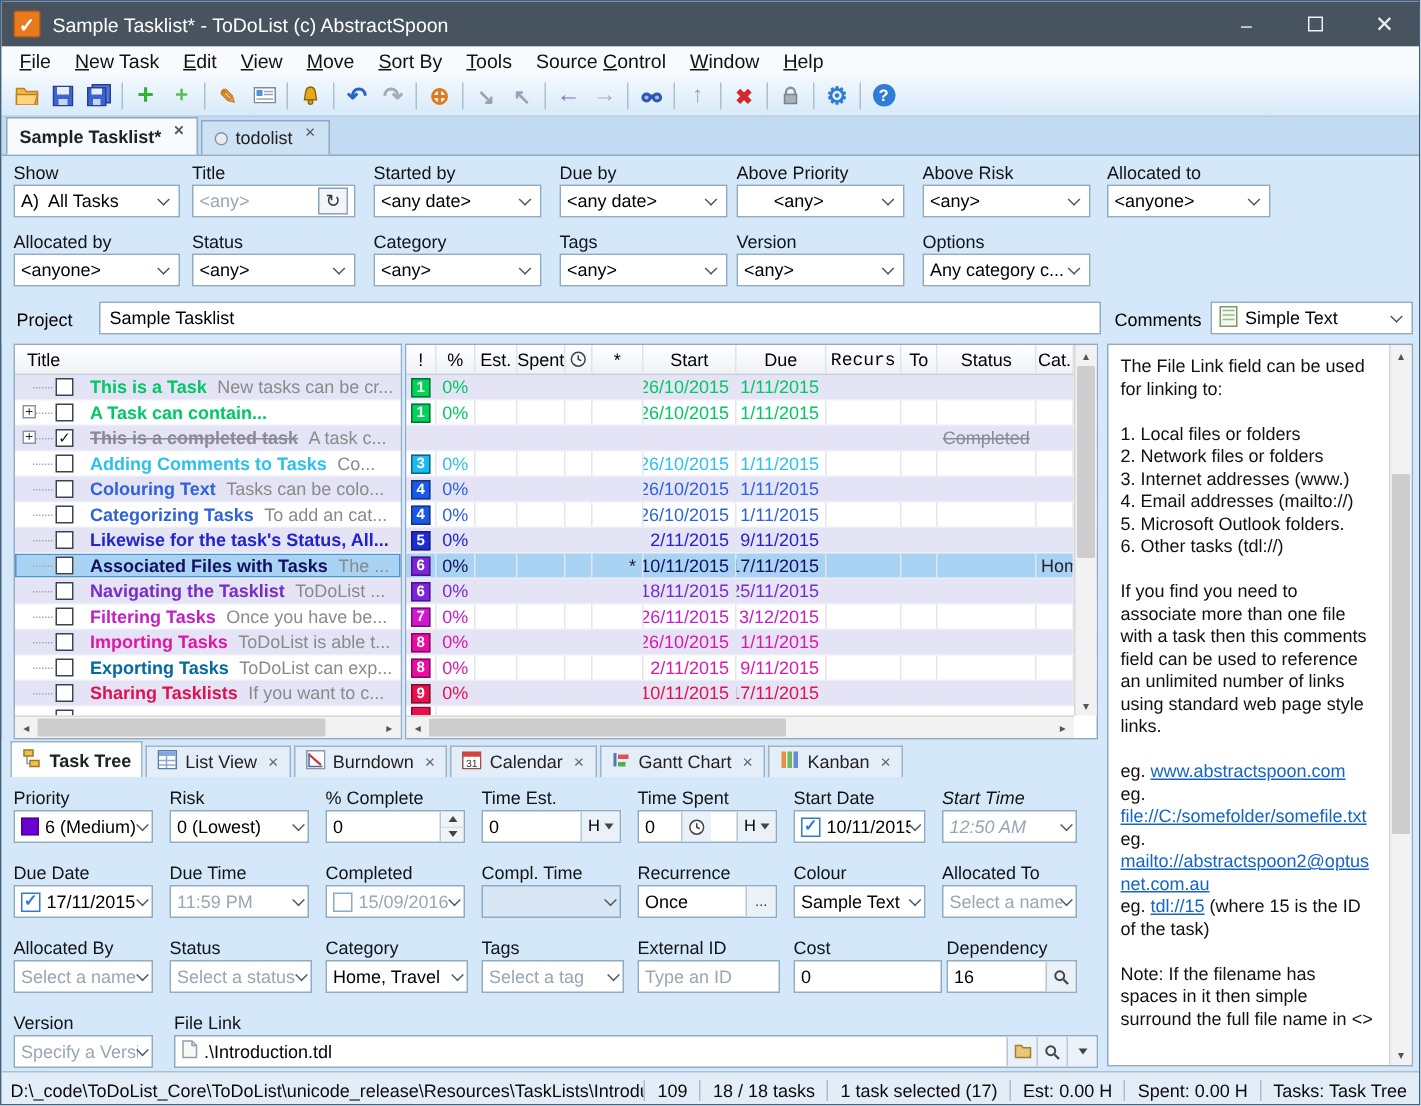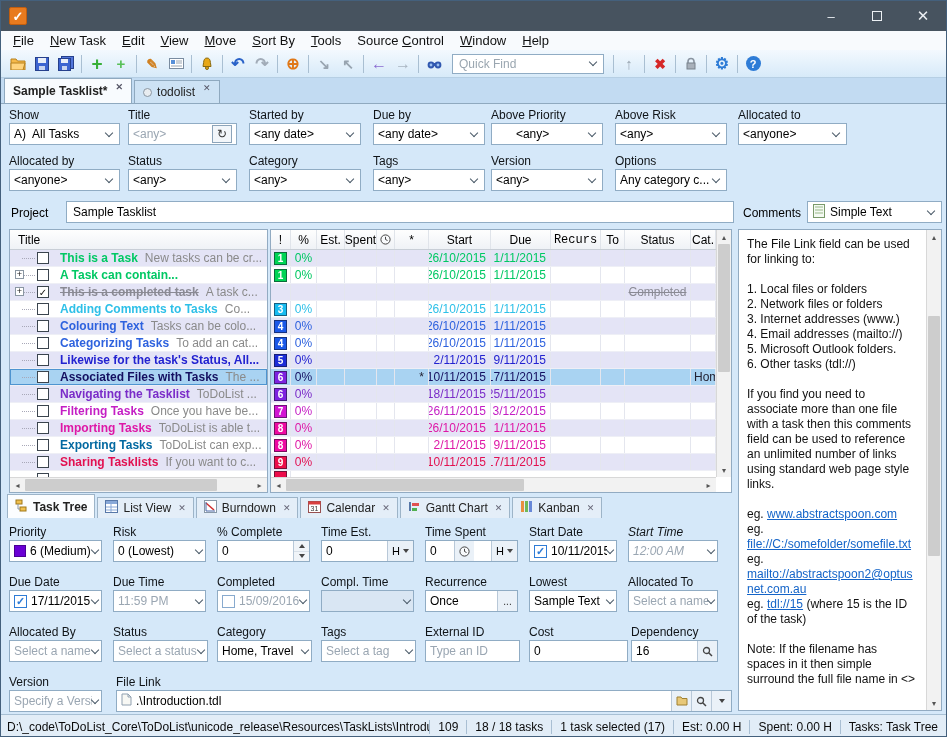--- a/index.html
+++ b/index.html
@@ -131,20 +131,21 @@
   .sseg{padding:0 8px;border-left:1px solid #A9BFD3;white-space:nowrap;}
   .sseg.first{flex:1;border-left:none;overflow:hidden;padding-left:6px;}
 </style>
 </head>
 <body>
 
 <div class="window">
 
   <div class="titlebar">
     <span class="appicon">✓</span>
+    <span>Sample Tasklist* - ToDoList (c) AbstractSpoon</span>
     <span class="wctrl">
       <span class="wbtn">–</span>
       <span class="wbtn" style="font-size:11px;">
           <span style="width:10px;height:10px;border:1px solid #ECF0F4;display:inline-block;"></span>
         </span>
       <span class="wbtn" style="font-size:15px;">✕</span>
     </span>
   </div>
 
   <div class="menubar">
@@ -236,24 +237,20 @@
       </div>
       <span class="tsep"></span>
       <div class="tbtn">
         <svg width="15" height="12">
           <circle cx="4" cy="7" r="3.4" fill="#3058B0"></circle>
           <circle cx="11" cy="7" r="3.4" fill="#3058B0"></circle>
           <rect x="5" y="5" width="5" height="3" fill="#3058B0"></rect>
           <circle cx="4" cy="7" r="1.4" fill="#9CC0F0"></circle>
           <circle cx="11" cy="7" r="1.4" fill="#9CC0F0"></circle>
         </svg>
-      </div>
-      <div class="quickfind">
-        <span>Quick Find</span>
-        <span class="chev"></span>
       </div>
       <span class="tsep"></span>
       <div class="tbtn">
         <span class="glyph" style="color:#9AA6B2;font-size:15px;">↑</span>
       </div>
       <span class="tsep"></span>
       <div class="tbtn">
         <span class="glyph" style="color:#D62828;font-size:14px;">✖</span>
       </div>
       <span class="tsep"></span>
@@ -973,21 +970,21 @@
         <div class="eflbl">Start Date</div>
         <div class="ectl">
           <span class="cbx">✓</span>
           <span class="eval">10/11/2015</span>
           <span class="chev"></span>
         </div>
       </div>
       <div class="ef" style="left: 627px; top: 7px; width: 90px; font-style: italic;">
         <div class="eflbl">Start Time</div>
         <div class="ectl">
-          <span class="eval gray">12:00 AM</span>
+          <span class="eval gray">12:50 AM</span>
           <span class="chev"></span>
         </div>
       </div>
       <div class="ef" style="left: 8px; top: 57px; width: 93px;">
         <div class="eflbl">Due Date</div>
         <div class="ectl">
           <span class="cbx">✓</span>
           <span class="eval">17/11/2015</span>
           <span class="chev"></span>
         </div>
@@ -1015,21 +1012,21 @@
         </div>
       </div>
       <div class="ef" style="left: 424px; top: 57px; width: 93px;">
         <div class="eflbl">Recurrence</div>
         <div class="ectl">
           <span class="eval">Once</span>
           <span class="sqbtn">...</span>
         </div>
       </div>
       <div class="ef" style="left: 528px; top: 57px; width: 88px;">
-        <div class="eflbl">Lowest</div>
+        <div class="eflbl">Colour</div>
         <div class="ectl">
           <span class="eval">Sample Text</span>
           <span class="chev"></span>
         </div>
       </div>
       <div class="ef" style="left: 627px; top: 57px; width: 90px;">
         <div class="eflbl">Allocated To</div>
         <div class="ectl">
           <span class="eval gray">Select a name</span>
           <span class="chev"></span>

